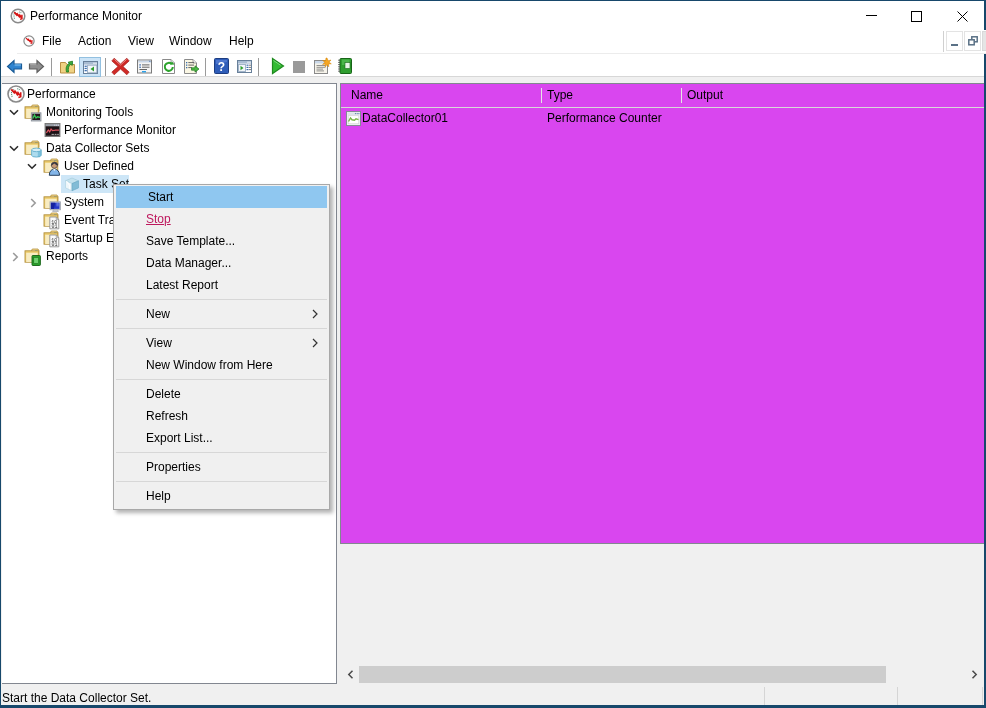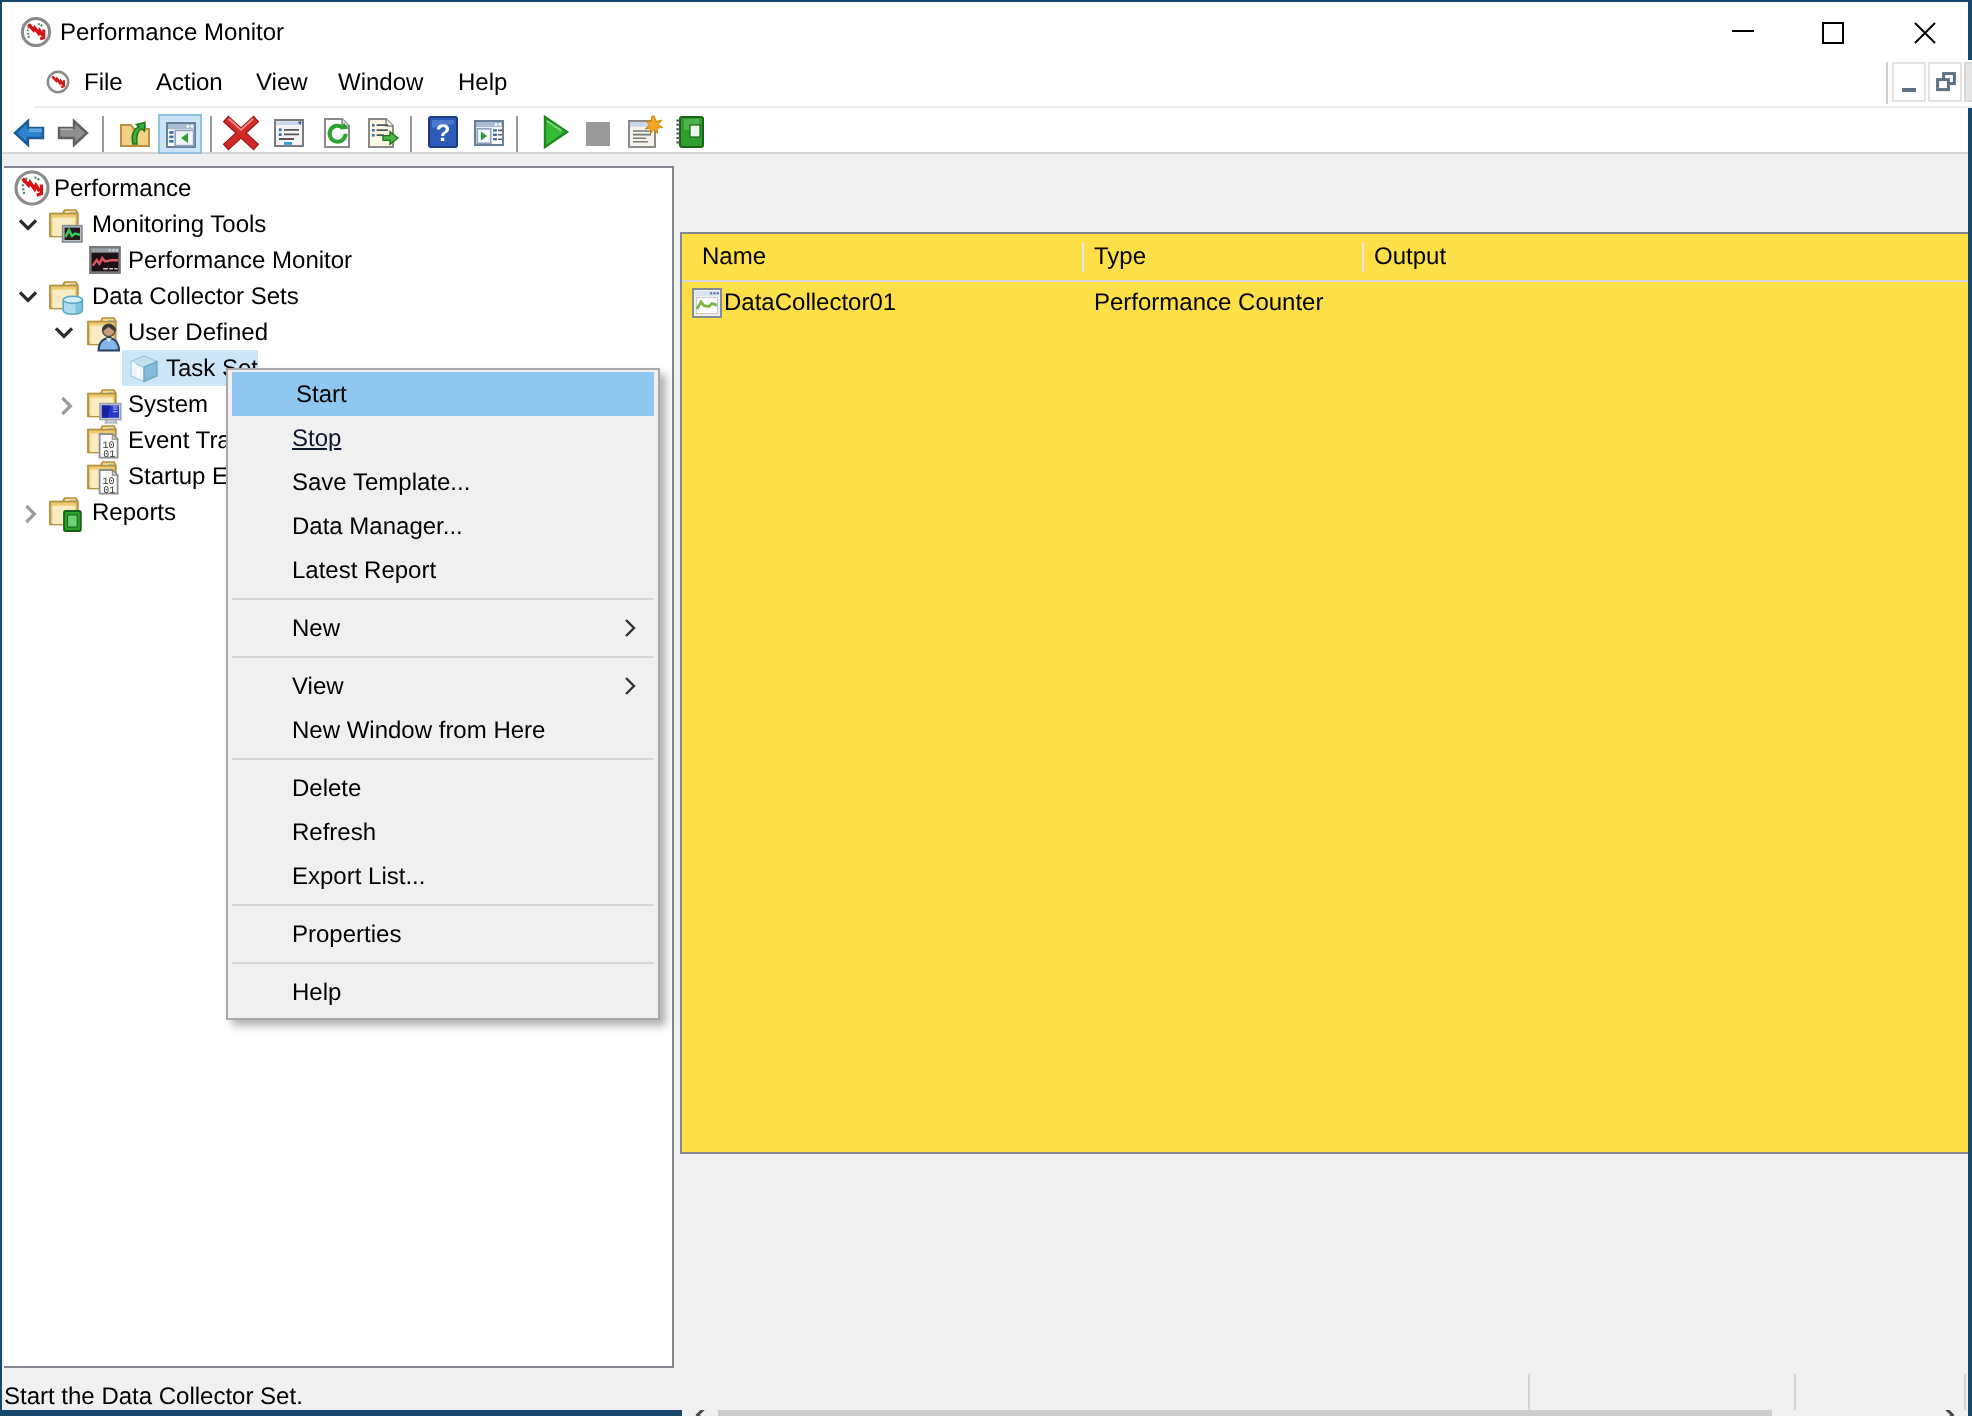--- a/index.html
+++ b/index.html
@@ -8,31 +8,31 @@
 #win { position:absolute; left:0; top:0; width:986px; height:708px; border:1px solid #17486b; border-right-width:2px; border-bottom-width:3px; background:#fff; }
 #titlebar { position:absolute; left:0; top:0; width:983px; height:29px; background:#fff; }
 #title-text { position:absolute; left:29px; top:8px; font-size:12px; color:#000; }
 #menubar { position:absolute; left:16px; top:29px; width:983px; height:24px; background:#fff; border-bottom:1px solid #ececec; }
 .menuitem { position:absolute; top:4px; font-size:12px; color:#000; }
 #toolbar { position:absolute; left:0; top:53px; width:983px; height:23px; background:#fff; border-bottom:1px solid #d7d7d7; }
 .tbsep { position:absolute; top:4px; width:1px; height:18px; background:#9a9a9a; }
 .tbi { position:absolute; top:4px; width:17px; height:17px; }
 #content { position:absolute; left:0; top:76px; width:983px; height:607px; background:#f0f0f0; }
 #treepanel { position:absolute; left:1px; top:6px; width:335px; height:601px; background:#fff; border:1px solid #828790; border-left:none; }
-#listpanel { position:absolute; left:339px; top:6px; width:644px; height:461px; background:#fde047; border:1px solid #828790; border-right:none;margin-top:33px; }
+#listpanel { position:absolute; left:339px; top:6px; width:644px; height:461px; background:#d946ef; border:1px solid #828790; border-right:none; }
 .trow { position:absolute; height:18px; line-height:18px; white-space:nowrap; font-size:12px; }
 .ticon { position:absolute; width:20px; height:20px; top:-1px; }
 .hdrtext { position:absolute; top:4px; font-size:12px; color:#000; }
 .colsep { position:absolute; top:4px; width:1px; height:15px; background:#e5e5e5; }
 #statusbar { position:absolute; left:0; top:683px; width:983px; height:21px; background:#f0f0f0; }
 .stsep { position:absolute; top:3px; width:1px; height:18px; background:#d5d5d5; }
 #ctxmenu { position:absolute; left:113px; top:184px; width:217px; background:#f0f0f0; border:1px solid #a8a8a8; padding:1px 2px 2px 2px; box-shadow:3px 3px 4px rgba(0,0,0,0.3); z-index:50; }
 .mi { height:22px; line-height:22px; padding-left:30px; font-size:12px; color:#000; position:relative; }
 .mi.sel { background:#8fc7f0;padding-left:32px; }
-.mi.dis { color:#0f172a;text-decoration:underline; }
+.mi.dis { color:#be185d;text-decoration:underline; }
 .msep { height:1px; background:#d7d7d7; margin:3px 0; }
 .subarrow { position:absolute; right:9px; top:6px; }
 svg { display:block; }
 </style>
 </head>
 <body>
 <div id="win">
 
   <div id="titlebar">
     <svg style="position:absolute;left:9px;top:7px" width="16" height="16" viewBox="0 0 16 16">

